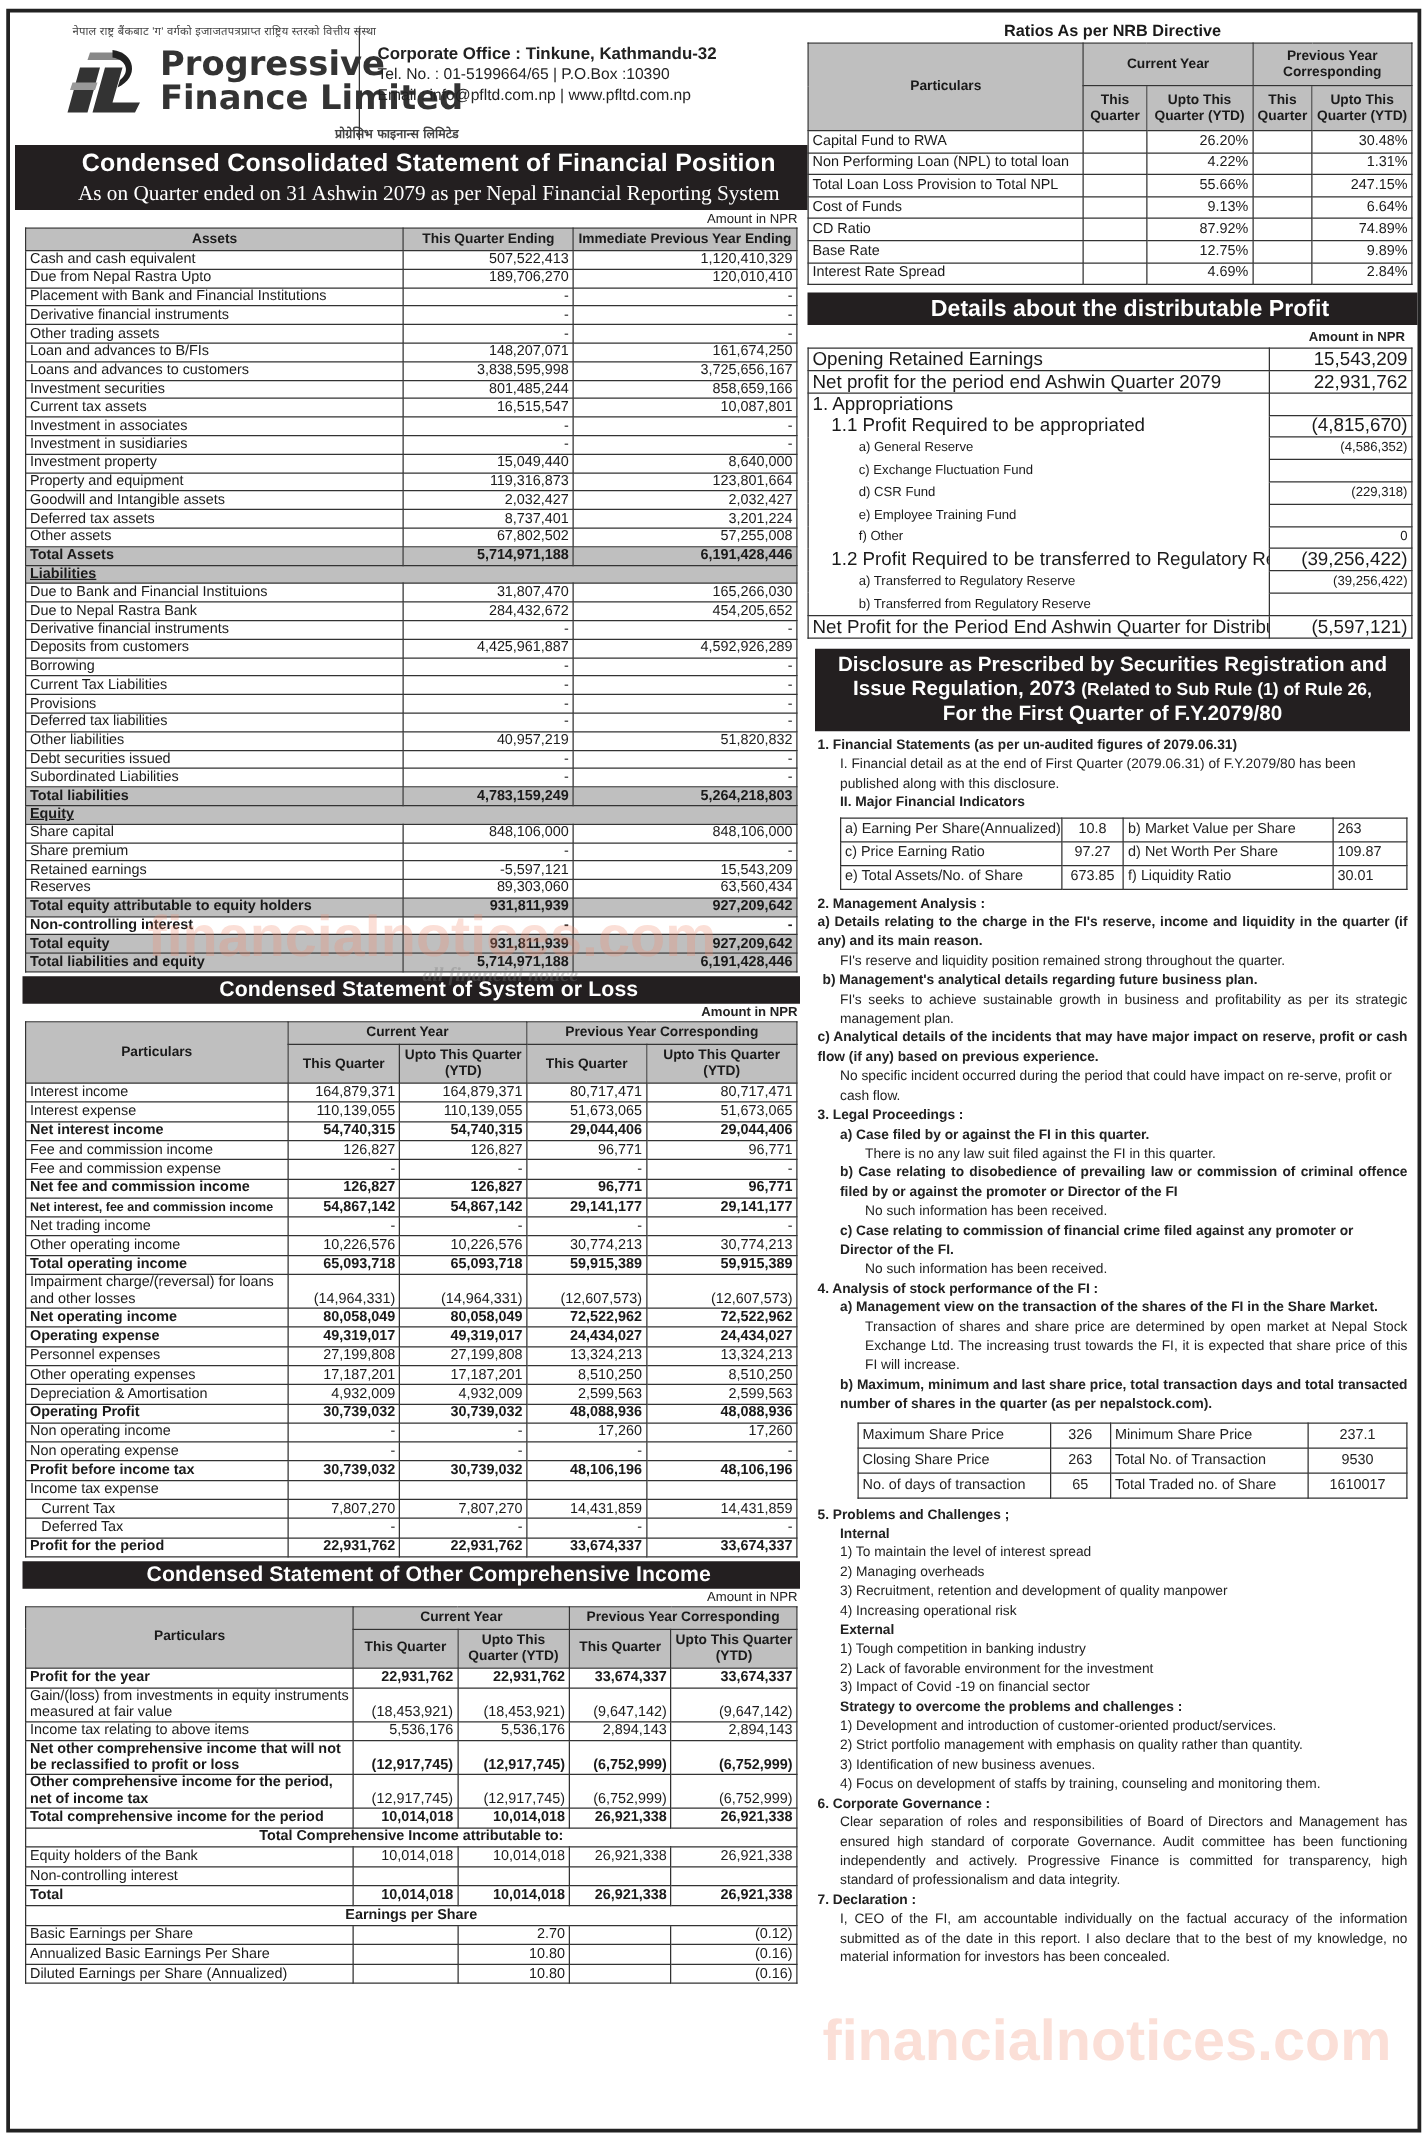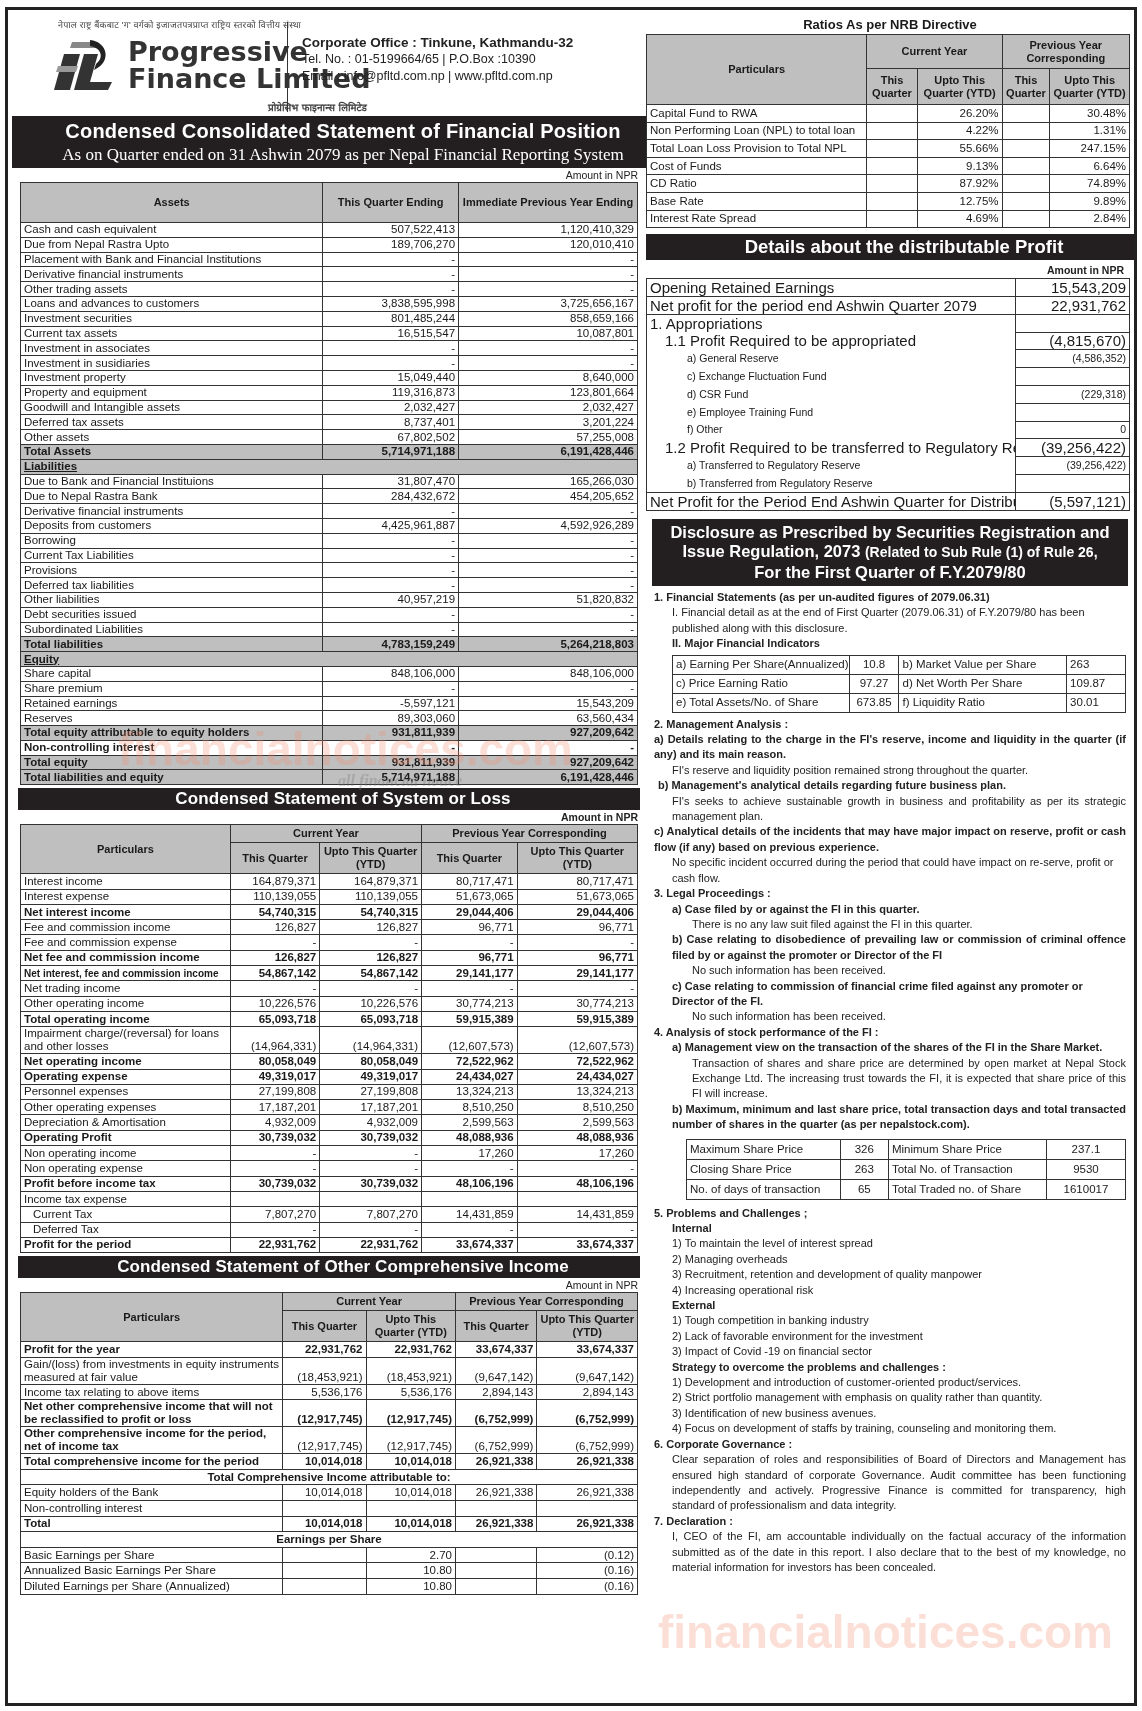--- a/index.html
+++ b/index.html
@@ -102,21 +102,21 @@
     <div class="amt">Amount in NPR</div>
     <div class="wrapT">
       <table id="bs">
         <colgroup>
             <col style="width:49%">
             <col style="width:22%">
             <col style="width:29%">
           </colgroup>
         <thead>
           <tr>
-            <th style="height:40px">Assets</th>
+            <th style="height:18px">Assets</th>
             <th>This Quarter Ending</th>
             <th style="white-space:normal">Immediate Previous Year Ending</th>
           </tr>
         </thead>
         <tbody id="bs-body">
             <tr class="row">
               <td>Cash and cash equivalent</td>
               <td class="n">507,522,413</td>
               <td class="n">1,120,410,329</td>
             </tr>
@@ -132,20 +132,25 @@
             </tr>
             <tr class="row">
               <td>Derivative financial instruments</td>
               <td class="n">-</td>
               <td class="n">-</td>
             </tr>
             <tr class="row">
               <td>Other trading assets</td>
               <td class="n">-</td>
               <td class="n">-</td>
+            </tr>
+            <tr class="row">
+              <td>Loan and advances to B/FIs</td>
+              <td class="n">148,207,071</td>
+              <td class="n">161,674,250</td>
             </tr>
             <tr class="row">
               <td>Loans and advances to customers</td>
               <td class="n">3,838,595,998</td>
               <td class="n">3,725,656,167</td>
             </tr>
             <tr class="row">
               <td>Investment securities</td>
               <td class="n">801,485,244</td>
               <td class="n">858,659,166</td>

